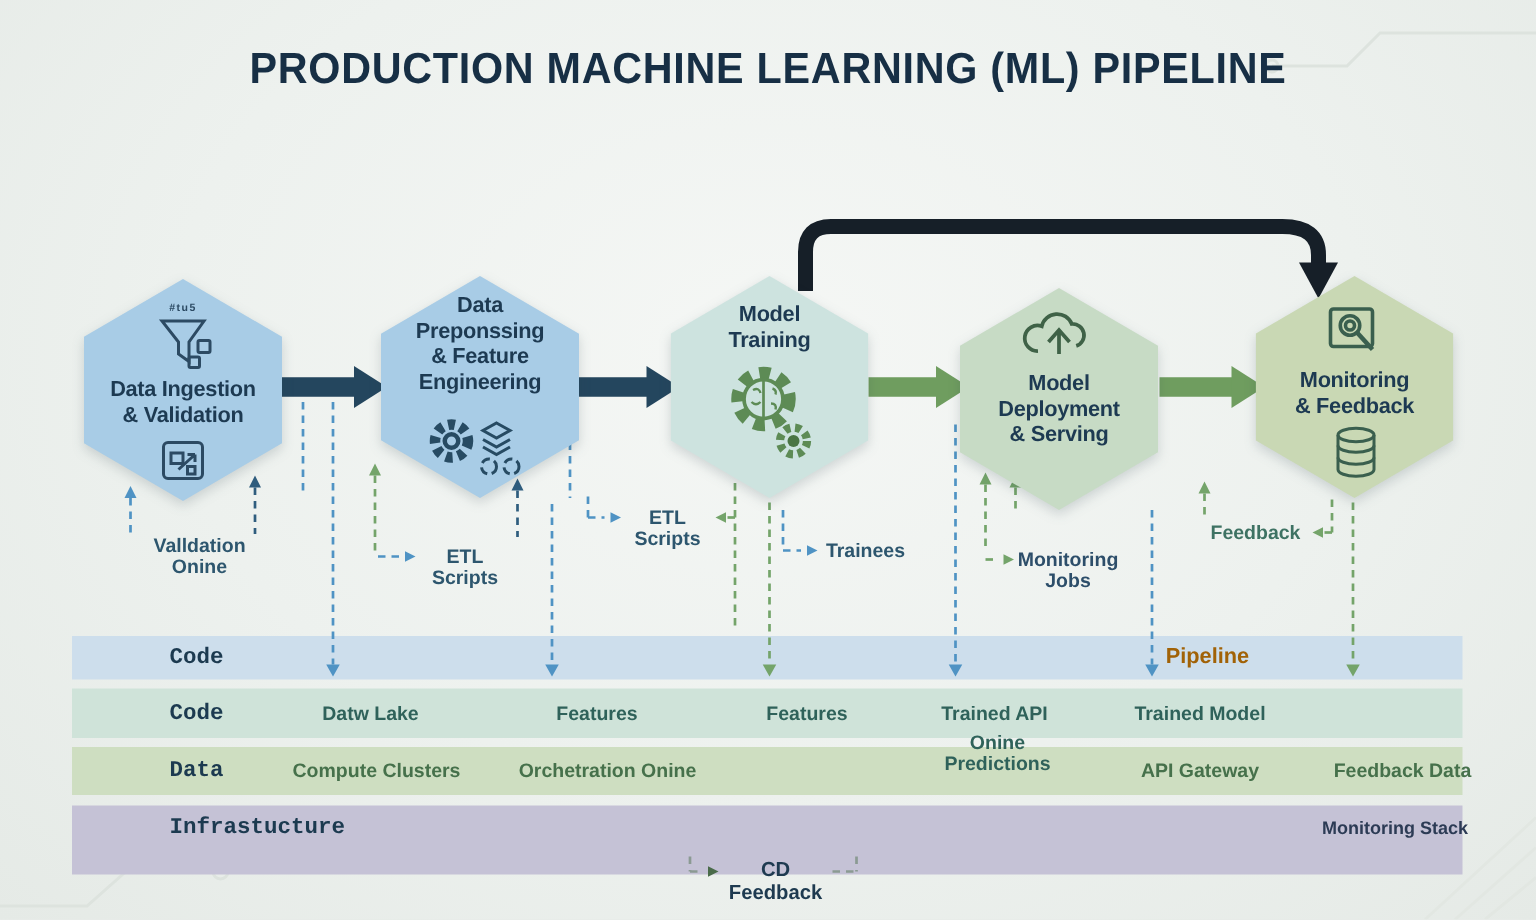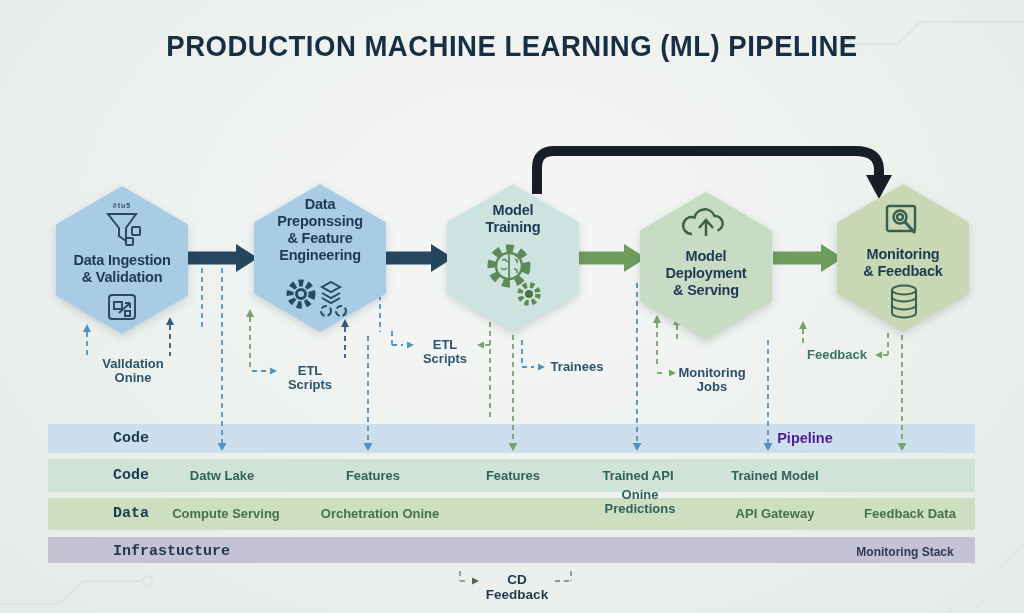--- a/index.html
+++ b/index.html
@@ -12,21 +12,21 @@
   #loop-label{left:613px;top:112px;width:200px;text-align:center;font-size:17.5px;
     font-weight:800;color:#1c3850;}
   .hexwrap{position:absolute;filter:drop-shadow(0 3px 4px rgba(40,60,70,.18));}
   .hex{width:132px;height:148px;clip-path:polygon(50% 0,100% 26%,100% 74%,50% 100%,0 74%,0 26%);
     position:relative;}
   .hex-title{position:absolute;left:0;right:0;text-align:center;font-weight:800;
     color:#1d3a52;font-size:14.5px;line-height:1.18;white-space:pre-line;letter-spacing:-.2px;}
   .icn{position:absolute;}
   .band{position:absolute;left:48px;width:927px;}
   .band-h{position:absolute;left:65px;top:0;font-weight:800;color:#1c3a50;font-size:15px;font-family:Liberation Mono, monospace;}
-  .cell{position:absolute;text-align:center;font-size:13px;font-weight:600;}
+  .cell{position:absolute;text-align:center;font-size:13px;font-weight:600;margin-left:25px;}
   .c2{color:#2f625a;} .c3{color:#46714b;}
   .callout{position:absolute;text-align:center;font-size:13px;font-weight:700;
     color:#2d566e;white-space:pre-line;line-height:1.1;}
   svg{position:absolute;left:0;top:0;}
   .caption{position:absolute;left:0;right:0;text-align:center;font-size:7px;
     color:#2c4a63;font-weight:700;letter-spacing:1px;}
 </style>
 </head>
 <body>
 
@@ -40,38 +40,38 @@
       <path d="M0,604 H58 L84,581 H140"></path>
         <circle cx="147" cy="581" r="5"></circle>
       <path d="M950,613 L1024,545" stroke="#e2e7e2"></path>
       <path d="M970,613 L1024,565" stroke="#e2e7e2"></path>
       <path d="M990,613 L1024,585" stroke="#e2e7e2"></path>
     </g>
   </svg>
 
   <div class="band" style="top:424px;height:29px;background:#cddeec;">
     <div class="band-h" style="line-height:29px;">Code</div>
-    <div class="abs" style="left:717px;top:0;width:80px;text-align:center;line-height:29px;font-weight:800;font-size:14.5px;color:#4c1d95;">Pipeline</div>
+    <div class="abs" style="left:717px;top:0;width:80px;text-align:center;line-height:29px;font-weight:800;font-size:14.5px;color:#a16207;">Pipeline</div>
   </div>
   <div class="band" style="top:459px;height:33px;background:#cfe3d9;">
     <div class="band-h" style="line-height:33px;">Code</div>
     <div class="cell c2" style="left:114px;top:0;width:120px;line-height:33px;">Datw Lake</div>
     <div class="cell c2" style="left:275px;top:0;width:100px;line-height:33px;">Features</div>
     <div class="cell c2" style="left:415px;top:0;width:100px;line-height:33px;">Features</div>
     <div class="cell c2" style="left:535px;top:0;width:110px;line-height:33px;">Trained API</div>
     <div class="cell c2" style="left:667px;top:0;width:120px;line-height:33px;">Trained Model</div>
   </div>
   <div class="band" style="top:498px;height:32px;background:#cedec1;">
     <div class="band-h" style="line-height:32px;">Data</div>
-    <div class="cell c3" style="left:108px;top:0;width:140px;line-height:32px;">Compute Serving</div>
+    <div class="cell c3" style="left:108px;top:0;width:140px;line-height:32px;">Compute Clusters</div>
     <div class="cell c3" style="left:252px;top:0;width:160px;line-height:32px;">Orchetration Onine</div>
     <div class="cell c3" style="left:672px;top:0;width:110px;line-height:32px;">API Gateway</div>
     <div class="cell c3" style="left:797px;top:0;width:130px;line-height:32px;">Feedback Data</div>
   </div>
-  <div class="band" style="top:537px;height:26px;background:#c5c2d6;">
+  <div class="band" style="top:537px;height:46px;background:#c5c2d6;">
     <div class="band-h" style="line-height:30px;">Infrastucture</div>
     <div class="cell" style="left:782px;top:0;width:150px;line-height:30px;font-weight:800;font-size:12px;color:#2c3b55;">Monitoring Stack</div>
   </div>
 
   <div class="abs cell c2" style="left:600px;top:488px;width:80px;line-height:13.5px;white-space:pre-line;z-index:6;text-align:center;">Onine
 Predictions</div>
 
   <svg width="1024" height="613" viewBox="0 0 1024 613" style="z-index:3;">
 
     <g fill="#24465e">

